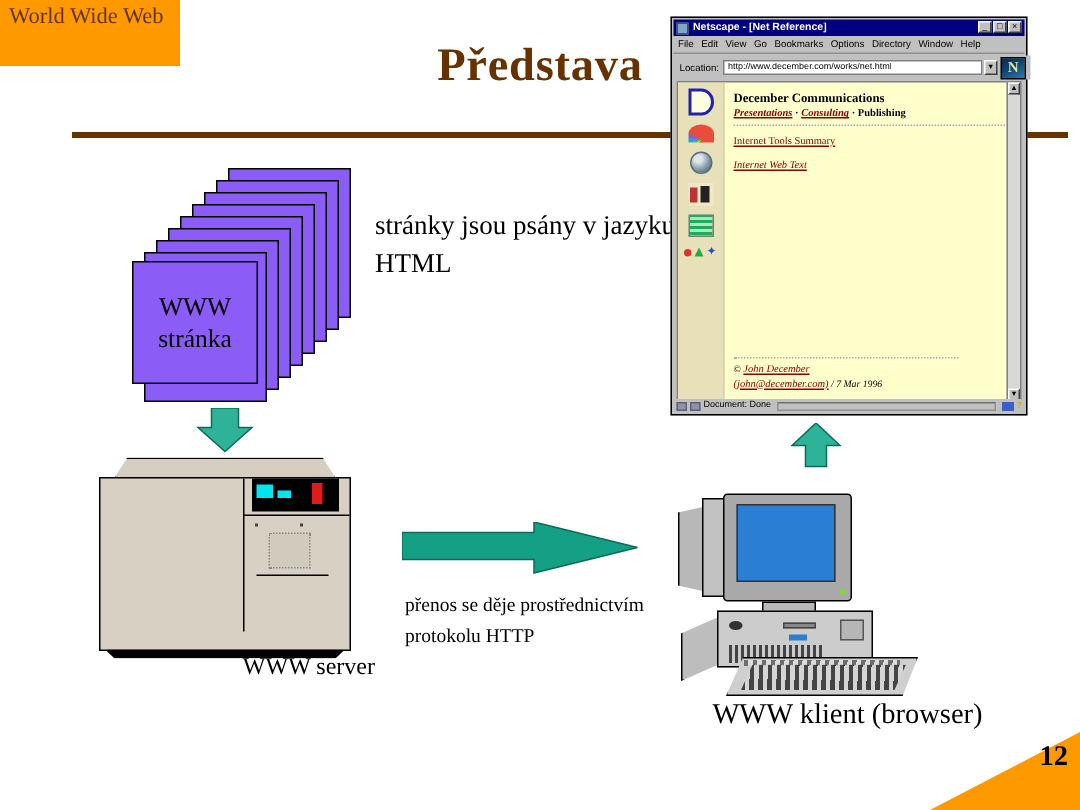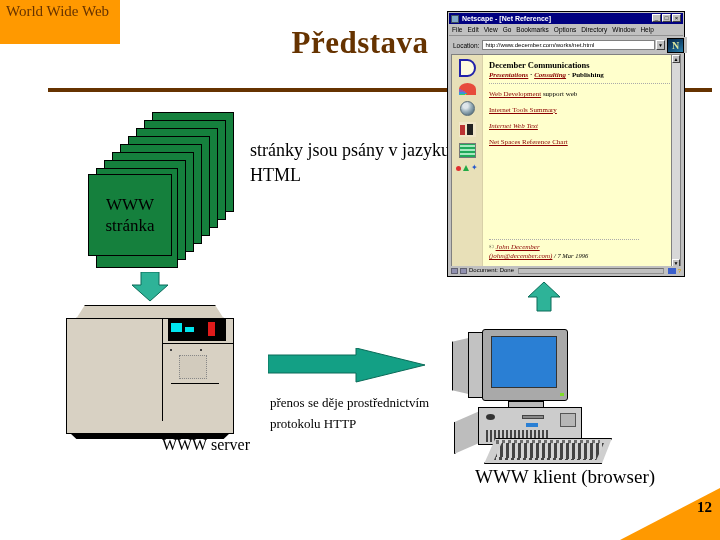--- a/index.html
+++ b/index.html
@@ -29,21 +29,21 @@
   }
   .rule{
     position:absolute;left:48px;top:88px;width:664px;height:4px;
     background:#663300;
   }
 
   
   .stack{position:absolute;left:88px;top:112px;width:150px;height:145px;}
   .sheet{
     position:absolute;width:82px;height:100px;
-    background:#15803d;border:1px solid #000000;box-sizing:border-box;
+    background:#8b5cf6;border:1px solid #000000;box-sizing:border-box;
   }
   .sheet-front{
     left:0px;top:62px;width:84px;height:82px;
     display:flex;flex-direction:column;align-items:center;justify-content:center;
   }
   .sheet-front span{font-size:17px;line-height:21px;color:#000;}
 
   
   .html-text{
     position:absolute;left:250px;top:138px;width:200px;
@@ -270,21 +270,21 @@
   .b-mail{width:8px;height:6px;background:#3a5fcd;}
   .b-qm{font-size:6px;color:#d8a000;line-height:6px;}
 
   
   .corner{
     position:absolute;right:0;bottom:0;width:100px;height:52px;
     background:#FF9900;clip-path:polygon(100% 0,100% 100%,0 100%);
   }
   .pagenum{
     position:absolute;right:8px;bottom:24px;
-    font-size:15px;font-weight:bold;color:#000;
+    font-size:19px;font-weight:bold;color:#000;
   }
 </style>
 </head>
 <body>
 
 <div class="slide">
 
   <div class="banner">
     <div class="banner-text">World Wide Web</div>
   </div>
@@ -408,36 +408,30 @@
         </div>
       </div>
 
       <div class="b-page">
         <div class="b-h1">December Communications</div>
         <div class="b-sub">
           <i>Presentations</i><span> · </span><i>Consulting</i><span> · </span><b>Publishing</b>
         </div>
         <div class="b-hr"></div>
 
-        <div class="b-line">
-          <span class="b-lnk">Web Development</span><span> support web</span>
-        </div>
 
 
         <div class="b-line">
           <span class="b-lnk">Internet Tools Summary</span>
         </div>
 
         <div class="b-line">
           <span class="b-lnk b-ital">Internet Web Text</span>
         </div>
 
-        <div class="b-line">
-          <span class="b-lnk">Net Spaces Reference Chart</span>
-        </div>
 
         <div class="b-foot">
           <div class="b-foot-hr"></div>
           <div>
             <span>©</span>
             <span class="b-lnk b-ital">John December</span>
           </div>
           <div>
             <span class="b-lnk b-ital">(john@december.com)</span>
             <span class="b-ital">/ 7 Mar 1996</span>

